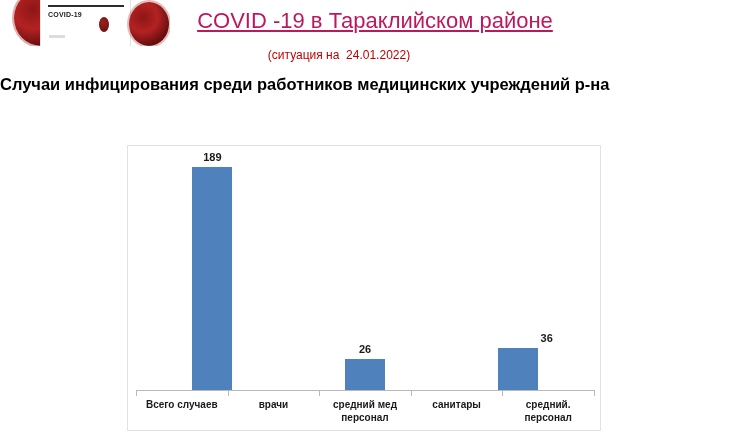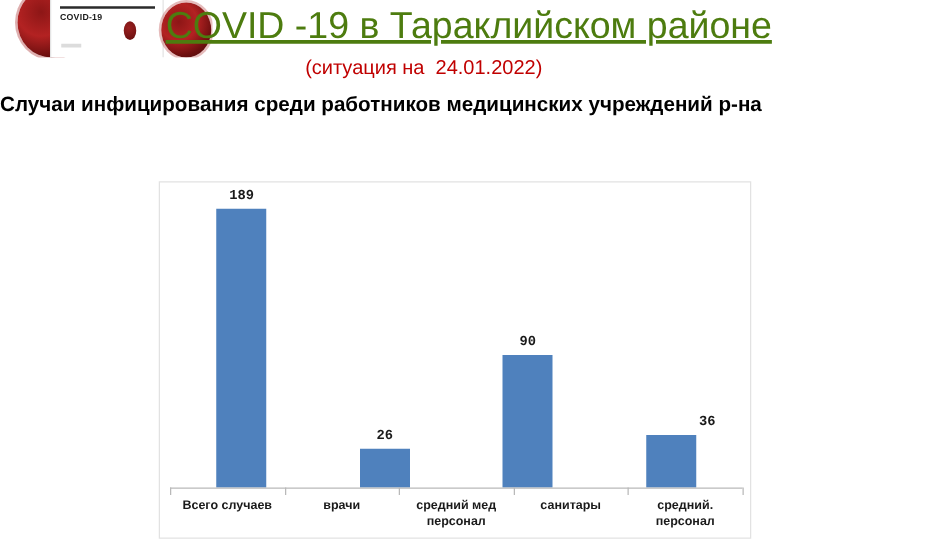--- a/index.html
+++ b/index.html
@@ -93,38 +93,38 @@
     background: #dcdcdc;
   }
 
   
   .title {
     position: absolute;
     left: 0;
     top: 2px;
     width: 750px;
     text-align: center;
-    color: #4d7c0f;
-    font-size: 30px;
+    color: #be185d;
+    font-size: 22px;
     font-weight: normal;
     line-height: 38px;
     white-space: nowrap;
   }
   .title span.underlined {
     text-decoration: underline;
     text-underline-offset: 2px;
   }
   .subtitle {
     position: absolute;
     left: 0;
     top: 44px;
     width: 678px;
     text-align: center;
     color: #C00000;
-    font-size: 16px;
+    font-size: 12px;
     line-height: 22px;
     white-space: pre;
   }
   .section-heading {
     position: absolute;
     left: 0;
     top: 71px;
     width: 595px;
     text-align: center;
     color: #000000;
@@ -145,21 +145,20 @@
     border: 1px solid #e2e2e2;
     box-sizing: border-box;
   }
   .plot-area {
     position: absolute;
     left: 8px;
     top: 6px;
     width: 458px;
     height: 238px;
     box-sizing: border-box;
-    font-family: Liberation Mono, monospace;
   }
   .bars-row {
     position: absolute;
     left: 0;
     bottom: 0;
     width: 100%;
     height: 238px;
     display: flex;
   }
   .bar-cell {
@@ -250,24 +249,20 @@
     <div class="bars-row" id="bars-row">
         <div class="bar-cell">
           <div class="bar" title="Всего случаев: 189" style="height: 223px; background: rgb(79, 129, 189);"></div>
           <div class="bar-value" style="bottom: 226px;">189</div>
         </div>
         <div class="bar-cell">
           <div class="bar" title="врачи: 26" style="height: 31px; background: rgb(79, 129, 189);"></div>
           <div class="bar-value" style="bottom: 34px;">26</div>
         </div>
         <div class="bar-cell">
-          <div class="bar" title="средний мед персонал: 90" style="height: 106px; background: rgb(79, 129, 189);"></div>
-          <div class="bar-value" style="bottom: 109px;">90</div>
-        </div>
-        <div class="bar-cell">
           <div class="bar" title="санитары: 36" style="height: 42px; background: rgb(79, 129, 189);"></div>
           <div class="bar-value" style="bottom: 45px; margin-left: 29px;">36</div>
         </div>
       </div>
   </div>
   <div class="axis-line"></div>
   <div class="ticks" id="ticks">
       <div class="tick" style="left: 0%;"></div>
       <div class="tick" style="left: 20%;"></div>
       <div class="tick" style="left: 40%;"></div>

